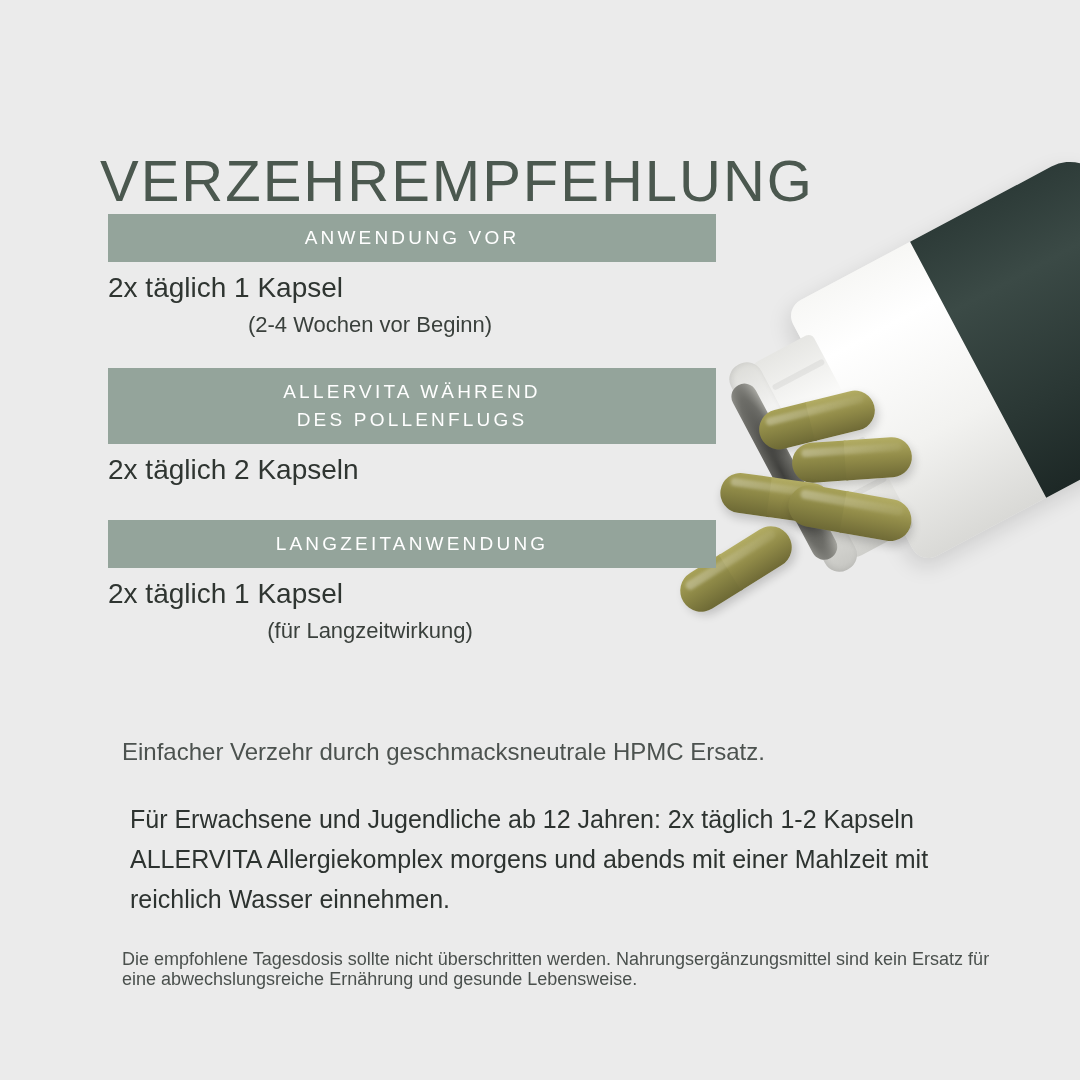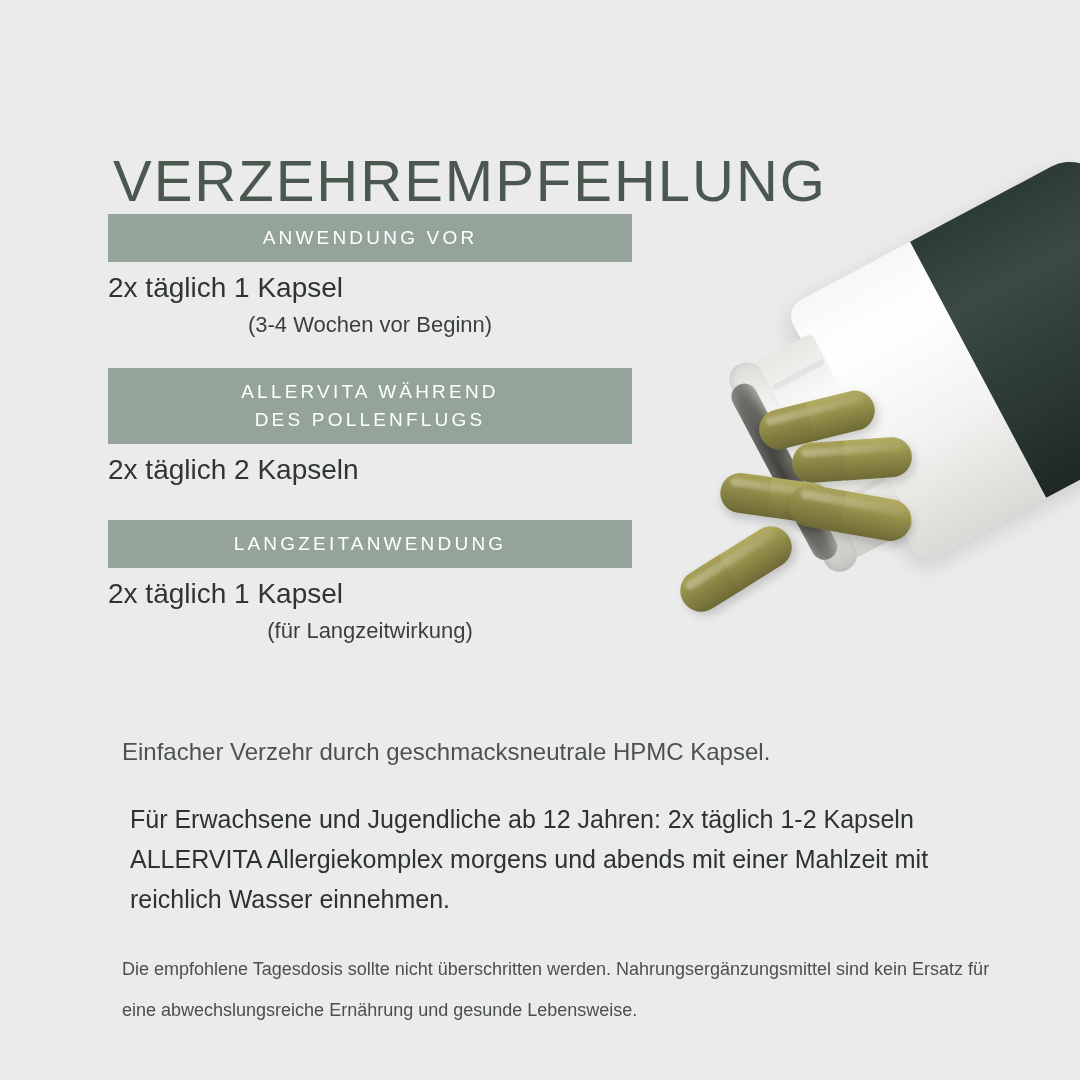--- a/index.html
+++ b/index.html
@@ -124,21 +124,21 @@
     width: 84%;
     height: 22%;
     border-radius: 999px;
     background: linear-gradient(90deg, rgba(255,255,255,0.30), rgba(255,255,255,0.06));
     filter: blur(1.5px);
   }
 
   
   .headline {
     position: absolute;
-    left: 113px;
+    left: 100px;
     top: 108px;
     font-size: 58px;
     letter-spacing: 2px;
     color: #4b584f;
     font-weight: 400;
     white-space: nowrap;
   }
 
   
   .blocks {
@@ -151,21 +151,21 @@
 
   .band {
     background: #94a49b;
     color: #ffffff;
     text-align: center;
     letter-spacing: 3.2px;
     font-size: 19px;
     line-height: 28px;
     padding: 10px 12px;
     box-sizing: border-box;
-    width: 524px;
+    width: 608px;
   }
   .band .l2 { display: block; }
 
   .dose {
     font-size: 28px;
     color: #2f3531;
     margin-top: 10px;
   }
   .note {
     text-align: center;
@@ -191,21 +191,21 @@
   }
   .p-main {
     font-size: 25px;
     color: #2d3330;
     line-height: 40px;
     margin: 0 0 30px 8px;
   }
   .p-small {
     font-size: 18px;
     color: #4a504d;
-    line-height: 41px;
+    line-height: 20px;
     margin: 0;
   }
 </style>
 </head>
 <body>
 
 <div class="page">
 
   <div class="photo">
     <div class="bottle">
@@ -249,21 +249,21 @@
 
   <h1 class="headline">VERZEHREMPFEHLUNG</h1>
 
   <div class="blocks">
 
     <div class="block blk1">
       <div class="band">
         <span class="l1">ANWENDUNG VOR</span>
       </div>
       <div class="dose">2x täglich 1 Kapsel</div>
-      <div class="note">(3-4 Wochen vor Beginn)</div>
+      <div class="note">(2-4 Wochen vor Beginn)</div>
     </div>
 
     <div class="block blk2">
       <div class="band">
         <span class="l1">ALLERVITA WÄHREND</span>
         <span class="l2">DES POLLENFLUGS</span>
       </div>
       <div class="dose">2x täglich 2 Kapseln</div>
     </div>
 
@@ -271,18 +271,18 @@
       <div class="band">
         <span class="l1">LANGZEITANWENDUNG</span>
       </div>
       <div class="dose">2x täglich 1 Kapsel</div>
       <div class="note">(für Langzeitwirkung)</div>
     </div>
 
   </div>
 
   <div class="copy">
-    <p class="p-light">Einfacher Verzehr durch geschmacksneutrale HPMC Kapsel.</p>
+    <p class="p-light">Einfacher Verzehr durch geschmacksneutrale HPMC Ersatz.</p>
     <p class="p-main">Für Erwachsene und Jugendliche ab 12 Jahren: 2x täglich 1-2 Kapseln ALLERVITA Allergiekomplex morgens und abends mit einer Mahlzeit mit reichlich Wasser einnehmen.</p>
     <p class="p-small">Die empfohlene Tagesdosis sollte nicht überschritten werden. Nahrungsergänzungsmittel sind kein Ersatz für eine abwechslungsreiche Ernährung und gesunde Lebensweise.</p>
   </div>
 
 </div>
 
 </body></html>

